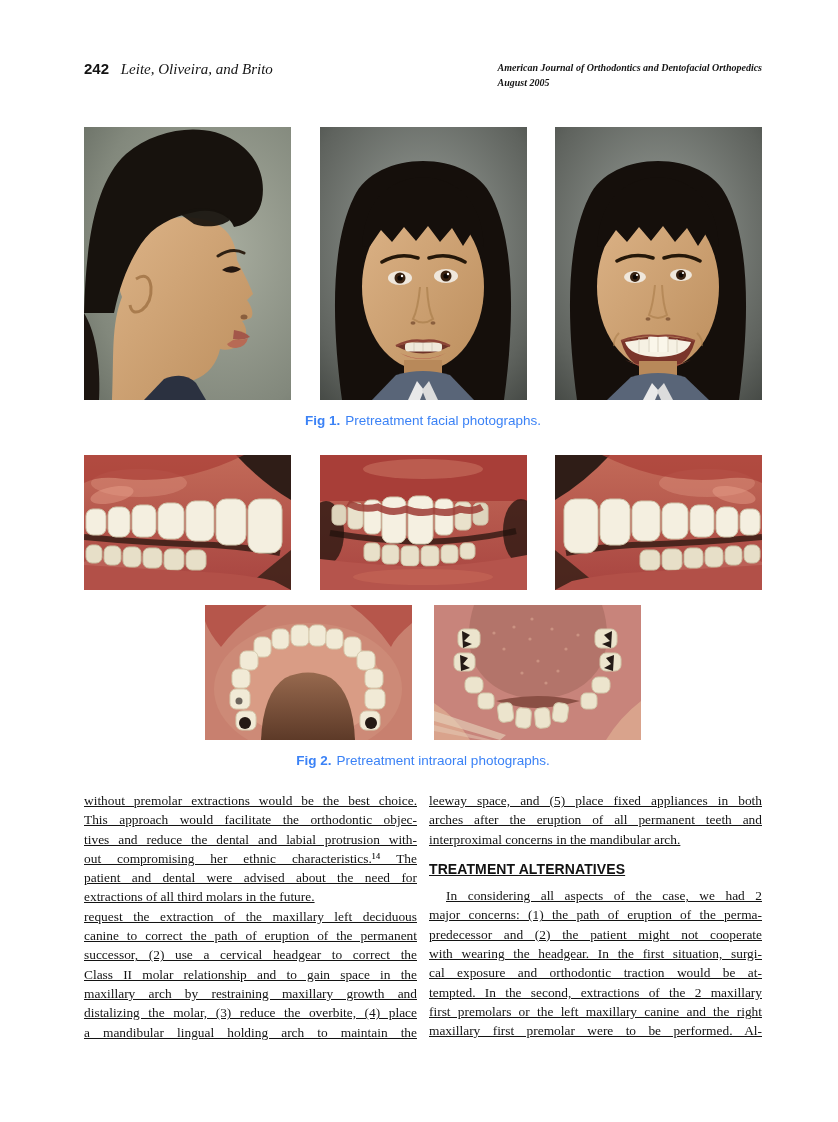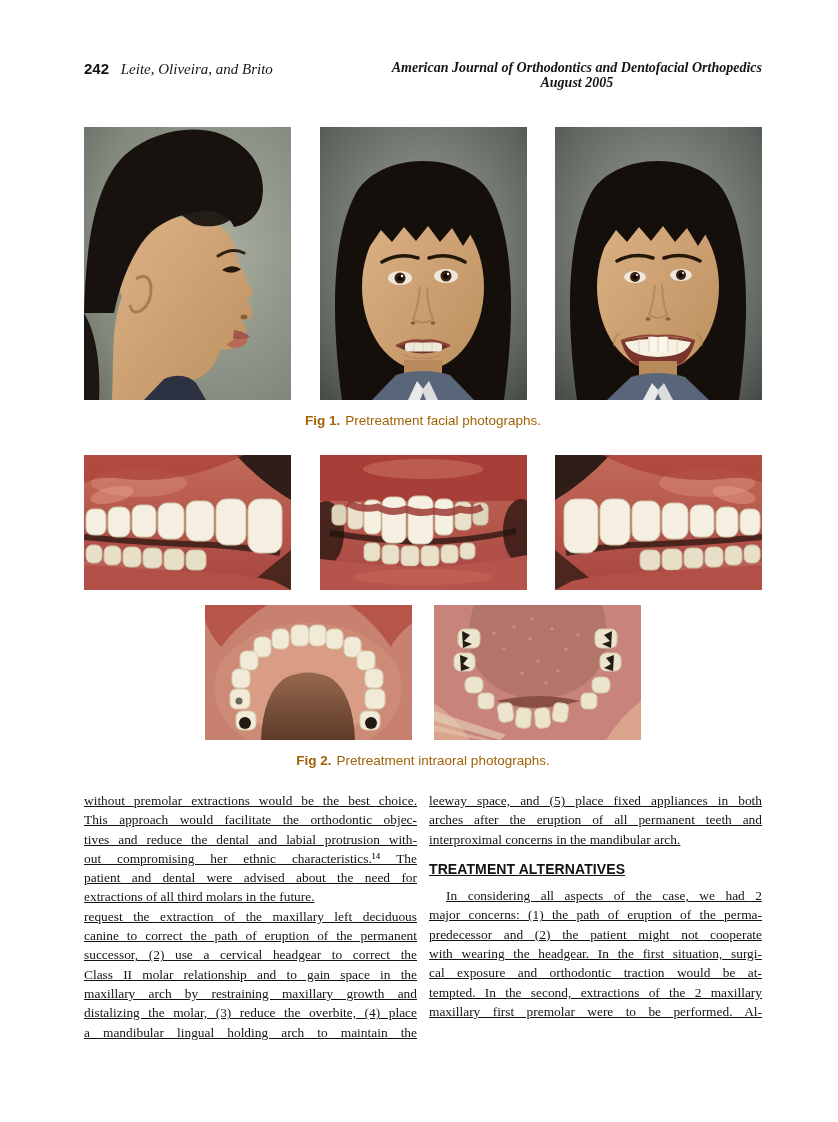--- a/index.html
+++ b/index.html
@@ -8,30 +8,30 @@
     position:relative; width:838px; height:1122px; background:#ffffff;
     margin:0 auto; font-family:"Liberation Serif", serif; color:#141414;
     overflow:hidden;
   }
   
   .header { position:absolute; top:60px; left:84px; width:678px;
     display:flex; justify-content:space-between; align-items:flex-start; }
   .hdr-left { font-size:15px; }
   .pagenum { font-family:"Liberation Sans", sans-serif; font-weight:bold; font-style:normal; margin-right:8px; }
   .authors { font-style:italic; }
-  .hdr-right { text-align:center; font-style:italic; font-weight:bold; font-size:14px; line-height:15px; }
+  .hdr-right { text-align:left; font-style:italic; font-weight:bold; font-size:10px; line-height:15px; }
   
   .fig-row { position:absolute; left:84px; width:678px; display:flex; justify-content:space-between; }
   .fig1 { top:127px; }
   .fig2a { top:455px; }
   .fig2b { top:605px; justify-content:center; gap:22px; }
   .photo-tall { width:207px; height:273px; display:block; }
   .photo-wide { width:207px; height:135px; display:block; }
   .caption { position:absolute; left:84px; width:678px; text-align:center;
-    font-family:"Liberation Sans", sans-serif; font-size:13.5px; color:#a16207; }
+    font-family:"Liberation Sans", sans-serif; font-size:13.5px; color:#3b82f6; }
   .cap1 { top:413px; }
   .cap2 { top:753px; }
   .cap-label { font-weight:bold; margin-right:5px; }
   
   .body-cols { position:absolute; top:791px; left:84px; width:678px; display:flex; gap:12px; }
   .col { width:333px; font-size:13.4px; line-height:19.3px;text-decoration:underline; }
   .tline { text-align:justify; text-align-last:justify; }
   .tline.endline { text-align:justify; text-align-last:left; }
   .tline.indent { text-indent:17px; }
   .sec-heading { font-family:"Liberation Sans", sans-serif; font-weight:bold;
@@ -341,18 +341,19 @@
           <div class="tline endline">interproximal concerns in the mandibular arch.</div>
         </div>
       <div class="sec-heading">TREATMENT ALTERNATIVES</div>
       <div>
           <div class="tline indent">In considering all aspects of the case, we had 2</div>
           <div class="tline">major concerns: (1) the path of eruption of the perma-</div>
           <div class="tline">predecessor and (2) the patient might not cooperate</div>
           <div class="tline">with wearing the headgear. In the first situation, surgi-</div>
           <div class="tline">cal exposure and orthodontic traction would be at-</div>
           <div class="tline">tempted. In the second, extractions of the 2 maxillary</div>
+          <div class="tline">first premolars or the left maxillary canine and the right</div>
           <div class="tline">maxillary first premolar were to be performed. Al-</div>
         </div>
     </div>
   </div>
 
 </div>
 
 </body></html>

